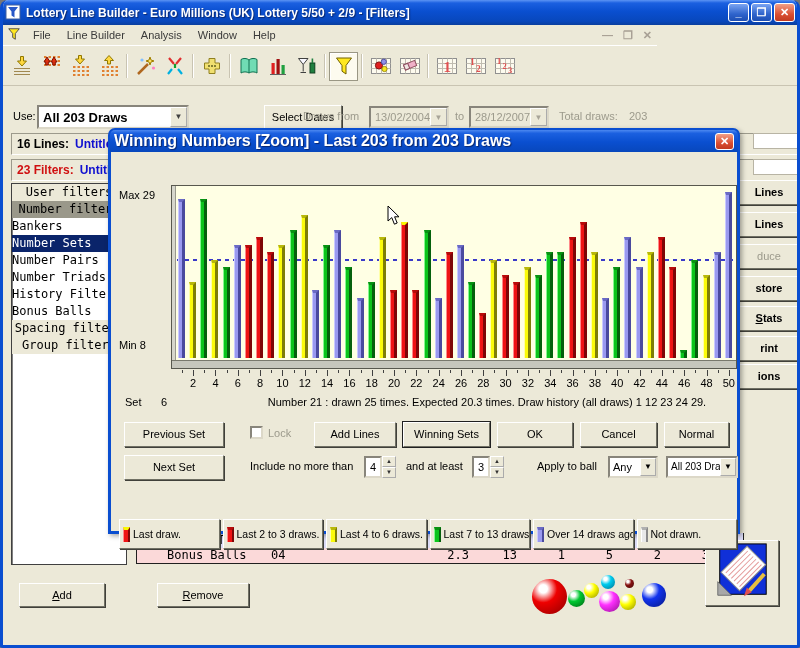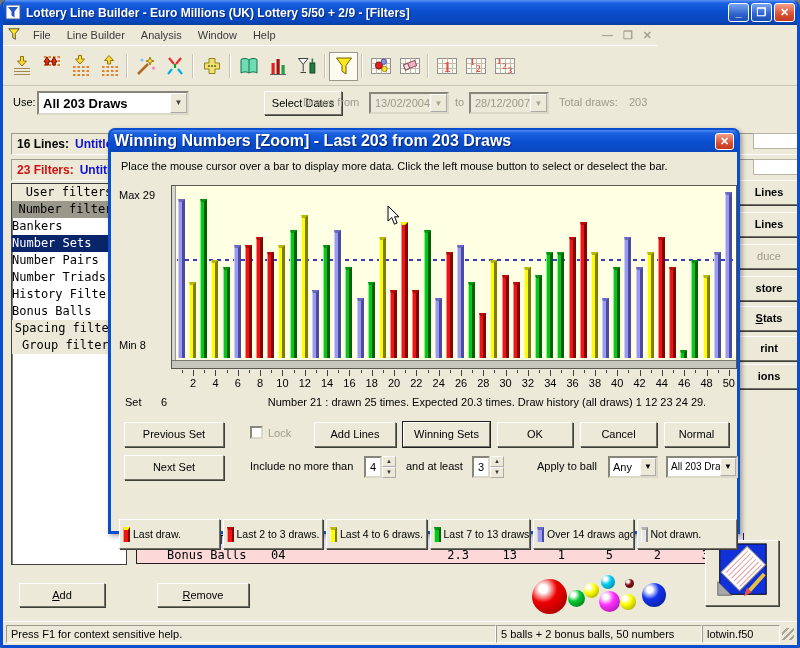--- a/index.html
+++ b/index.html
@@ -28,21 +28,21 @@
 
   
   .toolbar { position:absolute; left:0; top:47px; width:794px; height:39px; display:flex;
     align-items:center; padding-left:4px; border-bottom:1px solid #C9C4B2; }
   .tb { width:29px; height:29px; background:transparent; border:1px solid transparent;
     display:flex; align-items:center; justify-content:center; }
   .tb.active { background:#FDFBEF; border:1px solid #9A9784; box-shadow:inset 1px 1px 0 #FFFFFF; }
   .tbsep { width:2px; height:24px; border-left:1px solid #C9C4B2; border-right:1px solid #fff; margin:0 3px; }
 
   
-  .filterrow { position:absolute; left:0; top:86px; width:794px; height:36px; }
+  .filterrow { position:absolute; left:0; top:100px; width:794px; height:36px; }
   .lbl { position:absolute; color:#000; }
   .lbl.gray { color:#9C9A8C; }
   .combo { position:absolute; background:#fff; border:2px inset #DCD8C8; display:flex; align-items:center; }
   .combo .cval { flex:1; padding:0 4px; white-space:nowrap; overflow:hidden; }
   .combo .carrow { width:17px; align-self:stretch; background:#ECE9D8; border:1px outset #fff;
     text-align:center; font-size:8px; line-height:18px; color:#404040; }
   .combo.disabled { background:#ECE9D8; }
   .combo.disabled .cval { color:#9C9A8C; }
   .btn3d { position:absolute; background:#ECE9D8; border-top:1px solid #fff; border-left:1px solid #fff;
     border-right:1px solid #707064; border-bottom:1px solid #707064; box-shadow:1px 1px 0 #40403A;
@@ -451,34 +451,27 @@
       <polygon points="12,42 26,56 12,56" fill="#A8A8A8" stroke="#707070"></polygon>
       <g transform="rotate(-45 38 28)">
         <rect x="19" y="15" width="38" height="27" fill="#fff" stroke="#909090"></rect>
         <path d="M22 19h32M22 23h32M22 27h32M22 31h32M22 35h32M22 39h32" stroke="#E49A9A" fill="none"></path>
       </g>
       <line x1="44" y1="52" x2="60" y2="34" stroke="#E8C040" stroke-width="4"></line>
       <polygon points="39,57 47,53 42,48" fill="#E05050"></polygon>
     </svg>
   </div>
 
-  <div class="statusbar">
-    <div class="scell" style="flex:1;">Press F1 for context sensitive help.</div>
-    <div class="scell" style="width:206px;">5 balls + 2 bonus balls, 50 numbers</div>
-    <div class="scell" style="width:78px;">lotwin.f50</div>
-    <div class="grip"></div>
-  </div>
 
   <div class="dialog">
     <div class="dtitle">
       <span class="dtext">Winning Numbers [Zoom] - Last 203 from 203 Draws</span>
       <div class="dclose">✕</div>
     </div>
     <div class="dbody">
-      <span class="drow-lbl" style="left:10px;top:8px;">Place the mouse cursor over a bar to display more data. Click the left mouse button to select or deselect the bar.</span>
       <span class="drow-lbl" style="left:8px;top:37px;">Max 29</span>
       <span class="drow-lbl" style="left:8px;top:187px;">Min 8</span>
 
       <div class="plot" style="top:33px;">
         <div class="wall"></div>
         <div class="base"></div>
         <div class="dash"></div>
         <div id="bars">
             <div class="bar B" title="1: drawn 28 times" style="left: 6px; bottom: 10px; height: 159px;"></div>
             <div class="bar Y" title="2: drawn 17 times" style="left: 17.16px; bottom: 10px; height: 76px;"></div>

